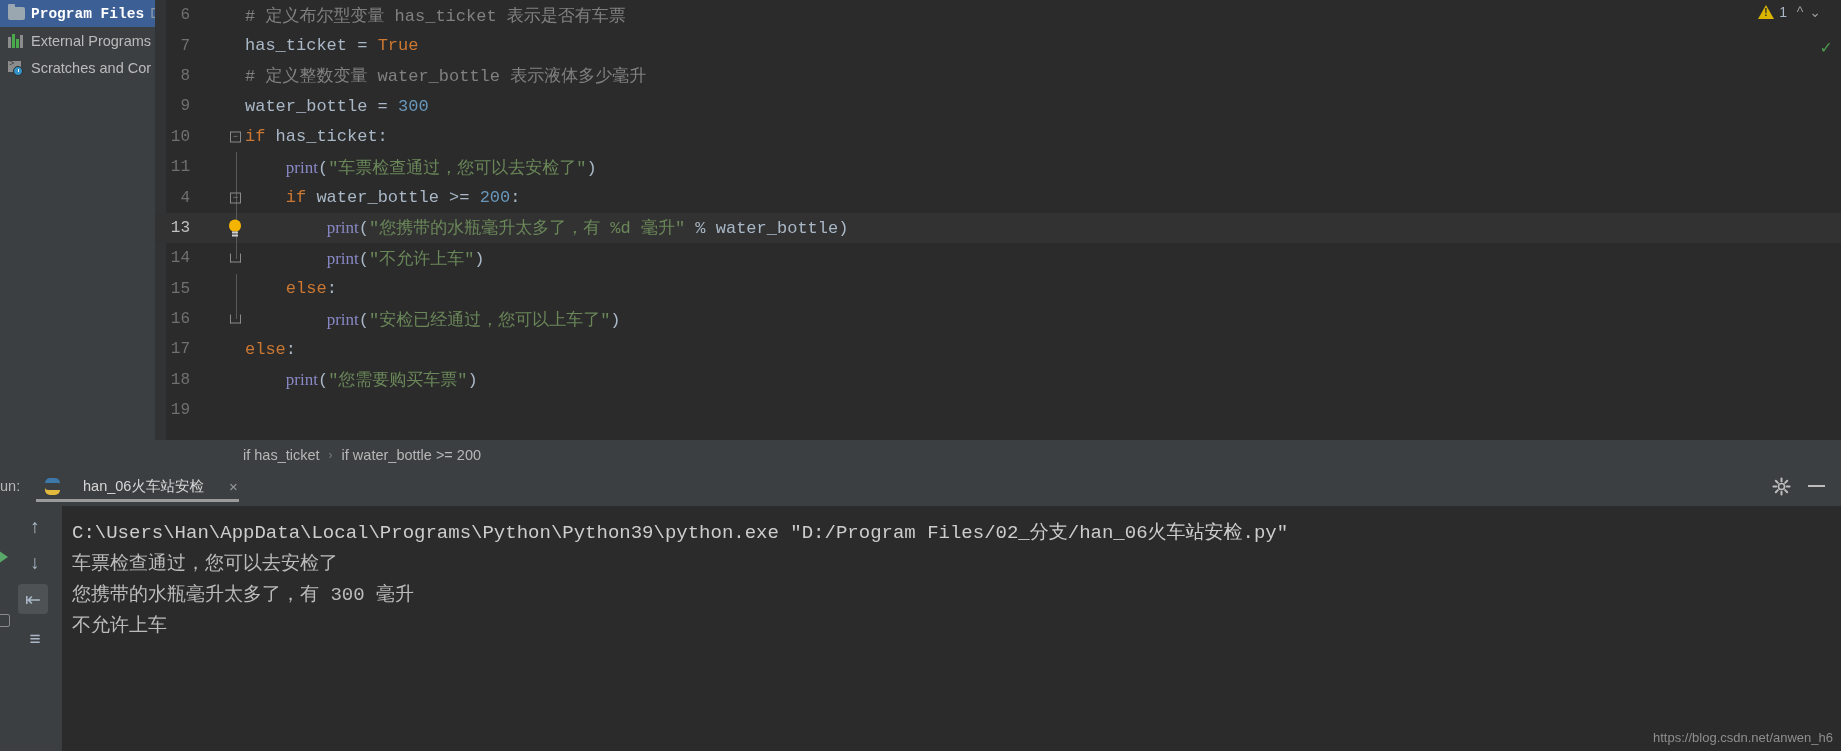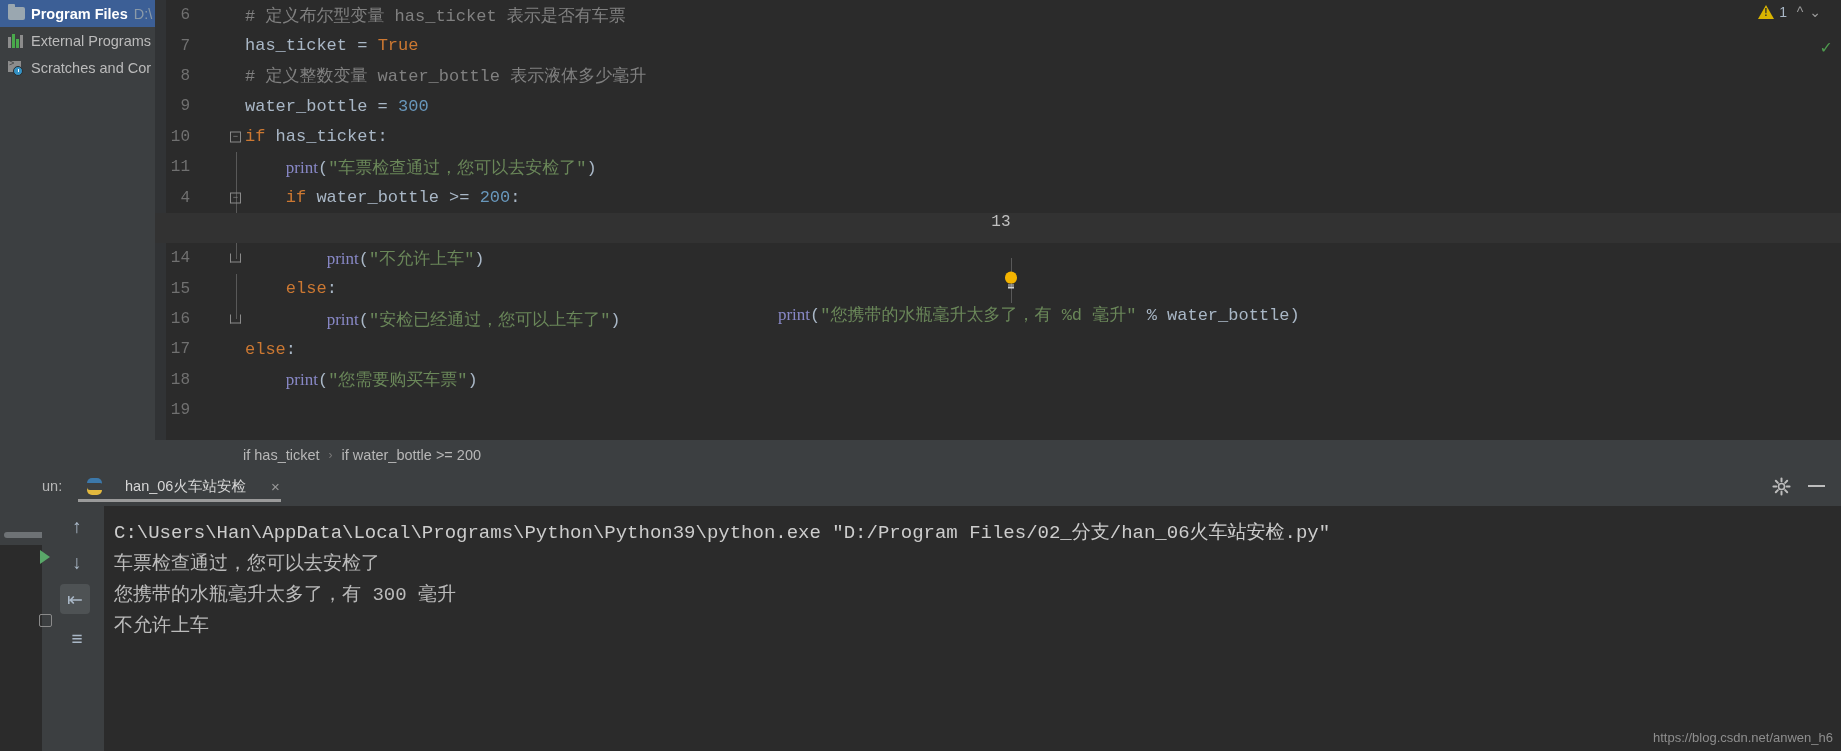--- a/index.html
+++ b/index.html
@@ -32,20 +32,21 @@
     display: flex;
     align-items: center;
     padding-left: 8px;
     white-space: nowrap;
     font-size: 14.5px;
     color: #bbbbbb;
   }
   .tree-row.selected {
     background: #3b5998;
     background: #3a6ea5;
+    font-family: Liberation Mono, monospace;
   }
   .tree-row.selected { background: #3c5f96; }
   .tree-icon {
     width: 17px; height: 17px;
     margin-right: 6px;
     flex: 0 0 auto;
     display: inline-block;
     position: relative;
   }
   
@@ -111,21 +112,21 @@
     height: 440px;
     background: #2b2b2b;
     overflow: hidden;
   }
   .code-row {
     position: relative;
     height: 30.4px;
     display: flex;
     align-items: center;
   }
-  .code-row.current { background: #323232; flex-direction: column; }
+  .code-row.current { background: #323232; }
   .ln {
     width: 45px;
     flex: 0 0 45px;
     text-align: right;
     padding-right: 10px;
     color: #707070;
     font-family: "Liberation Mono", monospace;
     font-size: 16px;
     user-select: none;
   }
@@ -273,21 +274,20 @@
     gap: 9px;
   }
   .crumb-sep { color: #787878; font-size: 12px; }
 
   
   #runwindow {
     position: absolute;
     left: 0; top: 470px;
     right: 0; bottom: 0;
     background: #3c3f41;
-    margin-left: 42px;
   }
   #run-header {
     position: relative;
     height: 32px;
     display: flex;
     align-items: center;
     background: #3c3f41;
   }
   #run-label {
     position: absolute;

